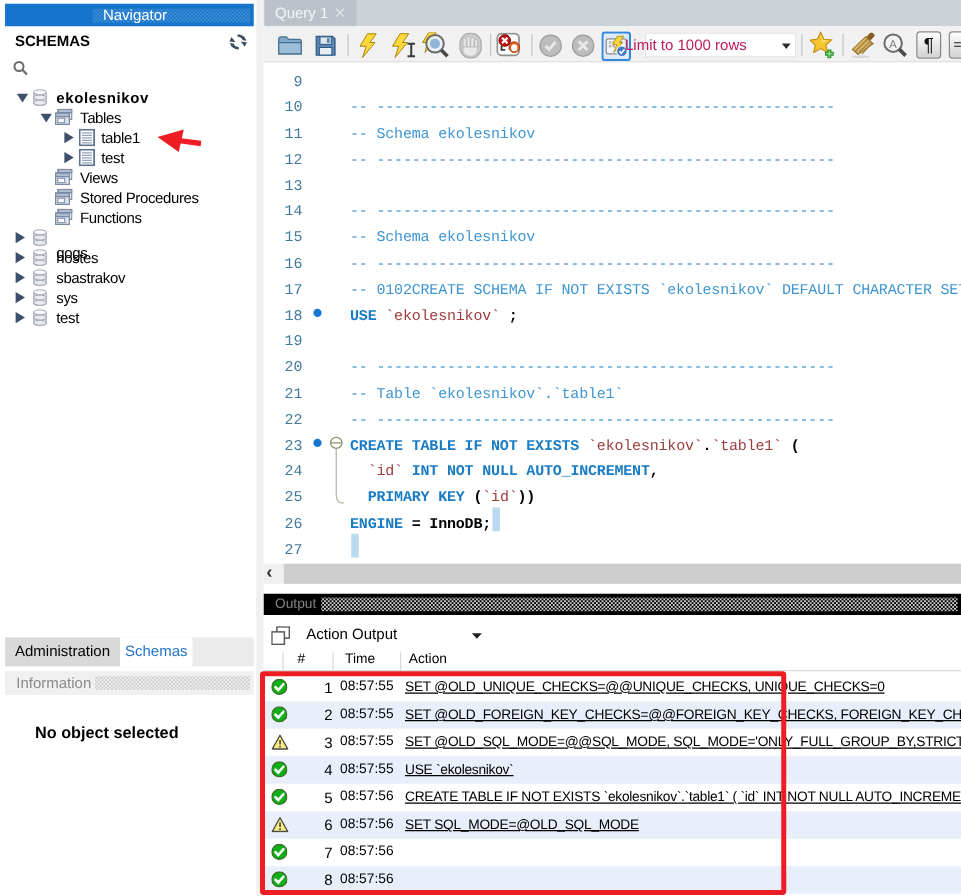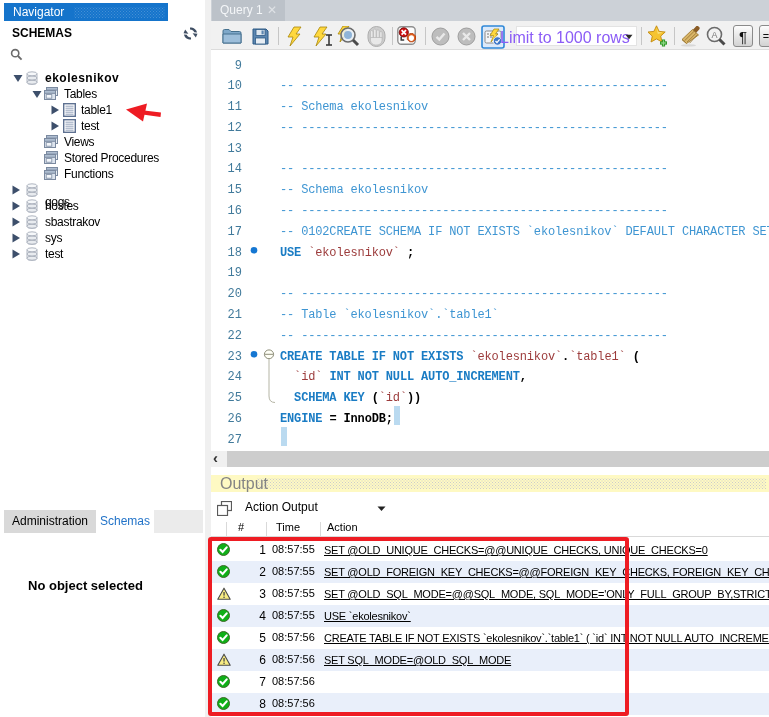--- a/index.html
+++ b/index.html
@@ -2,22 +2,22 @@
 <html><head>
 <meta charset="utf-8">
 <style>
   * { margin:0; padding:0; box-sizing:border-box; }
   html,body { width:769px; height:717px; overflow:hidden; background:#fff;
     font-family:"Liberation Sans", sans-serif; }
   .abs { position:absolute; }
   #stage { position:relative; width:769px; height:717px; background:#f0f0f0; }
   
   #sidebar { left:0; top:0; width:205px; height:717px; background:#fff; }
-  #navhdr { left:4px; top:3px; width:164px; height:18px; background:#1574cb; color:#fff;
-    font-size:12px; line-height:18px; padding-left:9px; }
+  #navhdr { left:4px; top:3px; width:199px; height:18px; background:#1574cb; color:#fff;
+    font-size:12px; line-height:18px; padding-left:9px;text-align:center; }
   .dots-blue { background-image:radial-gradient(#4590d6 0.62px, transparent 0.72px),
     radial-gradient(#4590d6 0.62px, transparent 0.72px);
     background-size:3px 3px; background-position:0 0,1.5px 1.5px; }
   .dots-gray { background-image:radial-gradient(#cccccc 0.62px, transparent 0.72px),
     radial-gradient(#cccccc 0.62px, transparent 0.72px);
     background-size:3px 3px; background-position:0 0,1.5px 1.5px; }
   #schemas-h { left:12px; top:26px; font-size:12px; font-weight:bold; color:#000; }
   #filter { left:26px; top:45px; width:175px; height:19px; border:1px solid #838383;
     background:#fff; font-size:12px; color:#9b9b9b; line-height:17px; padding-left:6px; }
   .trow { position:absolute; height:16px; font-size:12px; color:#000; line-height:16px; letter-spacing:-0.3px; }
@@ -46,22 +46,22 @@
   #code { position:absolute; left:69px; top:5.5px; font-family:"Liberation Mono", monospace;
     font-size:12px; line-height:20.8px; white-space:pre; color:#000; letter-spacing:-0.15px; }
   .cm { color:#3e95d2; }
   .kw { color:#1a7cc4; font-weight:bold; }
   .id { color:#9c3b3b; }
   .op { font-weight:bold; }
   .selblk { position:absolute; width:6px; height:19px; background:#badaf0; }
   
   #hscroll { left:211px; top:451px; width:558px; height:16px; background:#f0f0f0; }
   #hthumb { left:227px; top:451px; width:542px; height:16px; background:#cdcdcd; }
-  #outhdr { left:211px; top:475px; width:558px; height:17px; background:#fef9c3;
-    color:#848484; font-size:16px; line-height:17px; padding-left:9px; }
+  #outhdr { left:211px; top:475px; width:558px; height:17px; background:#000000;
+    color:#848484; font-size:11px; line-height:17px; padding-left:9px; }
   #actionrow { left:211px; top:492px; width:558px; height:28px; background:#fff; }
   #acombo { left:245px; top:500px; font-size:12px; color:#000; }
   #ohead { left:211px; top:520px; width:558px; height:17px; background:#fff;
     border-bottom:1px solid #d9d9d9; }
   .ohl { position:absolute; top:521px; font-size:11px; color:#000; }
   .ovr { position:absolute; top:522px; width:1px; height:14px; background:#d9d9d9; }
   .orow { position:absolute; left:211px; width:558px; height:22px; font-size:11px; }
   .otime { position:absolute; left:61px; top:4px; color:#000; }
   .oact { position:absolute; left:113px; top:5px; white-space:nowrap; color:#000; letter-spacing:-0.22px;text-decoration:underline; }
   .alt { background:#e9effa; }
@@ -219,20 +219,23 @@
     </div>
 
   <svg class="abs" style="left:124px;top:101px;z-index:30" width="40" height="22" viewBox="0 0 40 22">
     <polygon points="2,8.5 23,2.5 19,20.5" fill="#ee1c23"></polygon>
     <polygon points="16,9 37,11.5 36.5,16 15,13" fill="#ee1c23"></polygon>
   </svg>
 
   <div id="tabrow" class="abs"></div>
   <div id="tab-adm" class="abs">Administration</div>
   <div id="tab-sch" class="abs">Schemas</div>
+  <div id="infohdr" class="abs"><span style="position:relative;z-index:2">Information</span>
+    <div class="abs dots-gray" style="left:72px;top:4px;right:3px;height:11px"></div>
+  </div>
   <div id="noobj" class="abs">No object selected</div>
 
   <div id="main" class="abs"></div>
   <div id="tabbar" class="abs"></div>
   <div id="qtab" class="abs">Query 1
     <span style="position:absolute;left:55px;top:0;color:#dfe2e6;font-size:12px">✕</span>
   </div>
   <div id="toolbar" class="abs"></div>
   <div id="icons">
 
@@ -312,21 +315,21 @@
           <rect x="6" y="11" width="2" height="2"></rect>
           <rect x="9" y="11" width="2" height="2"></rect>
           <rect x="12" y="11" width="2" height="2"></rect>
         </g>
       <polygon points="13,4 18,4 14.5,9 17,9 10,17 12.5,10.5 9,10.5" fill="#ffd83e" stroke="#a8860a" stroke-width="0.7"></polygon>
       <circle cx="16.5" cy="16" r="4.2" fill="#3e78c8" stroke="#fff" stroke-width="0.8"></circle>
       <path d="M14.5 16 L16 17.6 L18.6 14.4" fill="none" stroke="#fff" stroke-width="1.3"></path>
     </svg>
 
     <div class="abs" style="left:516px;top:26px;width:121px;height:20px;background:#fff;border:1px solid #e3e3e3"></div>
-    <div class="abs" style="left:500px;top:29px;font-size:16px;color:#8b5cf6">Limit to 1000 rows</div>
+    <div class="abs" style="left:500px;top:29px;font-size:12px;color:#be185d">Limit to 1000 rows</div>
     <svg class="abs" style="left:625px;top:34px" width="8" height="6" viewBox="0 0 8 6">
         <polygon points="0.5,0.8 7.5,0.8 4,5.2" fill="#2b2b2b"></polygon>
       </svg>
     <div class="tsep" style="left:641px"></div>
 
     <svg class="abs" style="left:648px;top:25px" width="21" height="22" viewBox="0 0 21 22">
       <polygon points="8.5,0.8 11.1,6.4 17.2,7 12.7,11.1 14,17 8.5,13.9 3,17 4.3,11.1 -0.2,7 5.9,6.4" fill="#f6c430" stroke="#c28a10" stroke-width="0.9"></polygon>
       <path d="M8.5 2.6 L10.3 6.9 L14.9 7.4 L9.8 9 Z" fill="#fbe07c"></path>
       <g stroke="#26941f" stroke-width="3.2">
           <line x1="15.5" y1="14.5" x2="15.5" y2="21.5"></line>
@@ -390,21 +393,21 @@
 <span class="cm">-- Schema ekolesnikov</span>
 <span class="cm">-- ----------------------------------------------------</span>
 <span class="cm">-- 0102CREATE SCHEMA IF NOT EXISTS `ekolesnikov` DEFAULT CHARACTER SET utf8 ;</span>
 <span class="kw">USE</span> <span class="id">`ekolesnikov`</span> <span class="op">;</span>
 
 <span class="cm">-- ----------------------------------------------------</span>
 <span class="cm">-- Table `ekolesnikov`.`table1`</span>
 <span class="cm">-- ----------------------------------------------------</span>
 <span class="kw">CREATE TABLE IF NOT EXISTS</span> <span class="id">`ekolesnikov`</span><span class="op">.</span><span class="id">`table1`</span> <span class="op">(</span>
   <span class="id">`id`</span> <span class="kw">INT NOT NULL AUTO_INCREMENT</span><span class="op">,</span>
-  <span class="kw">SCHEMA KEY</span> <span class="op">(</span><span class="id">`id`</span><span class="op">))</span>
+  <span class="kw">PRIMARY KEY</span> <span class="op">(</span><span class="id">`id`</span><span class="op">))</span>
 <span class="kw">ENGINE</span> <span class="op">= InnoDB;</span>
 </div>
 
     <svg class="abs" style="left:38px;top:0" width="30" height="401">
       <circle cx="5" cy="200.3" r="3.3" fill="#1577d2"></circle>
       <circle cx="5" cy="304.3" r="3.3" fill="#1577d2"></circle>
       <ellipse cx="20" cy="304.3" rx="4.6" ry="4.4" fill="#fffff6" stroke="#8e8e7a"></ellipse>
       <line x1="15.6" y1="304.3" x2="24.4" y2="304.3" stroke="#8e8e7a"></line>
       <path d="M20 309 V346 Q20 352.5 26 352.5" fill="none" stroke="#b5b5a5"></path>
     </svg>

